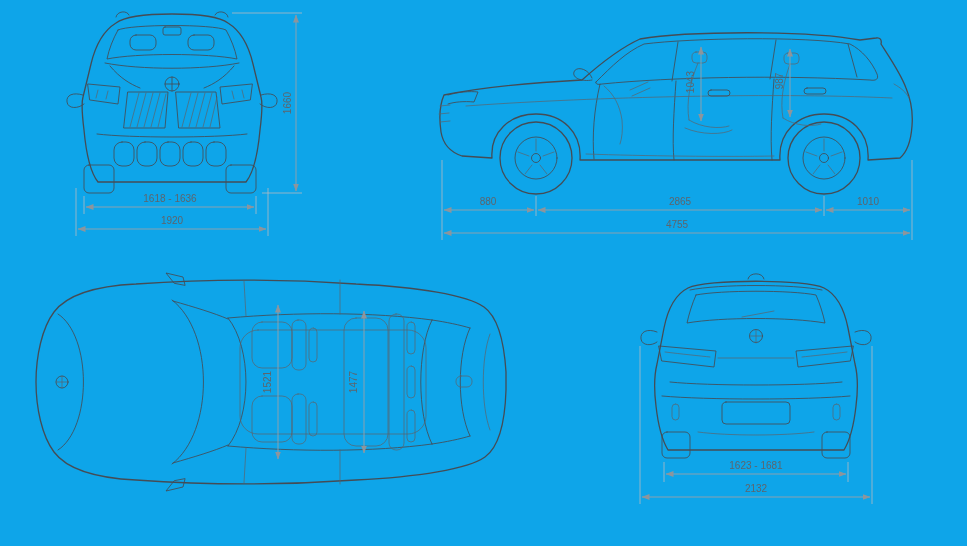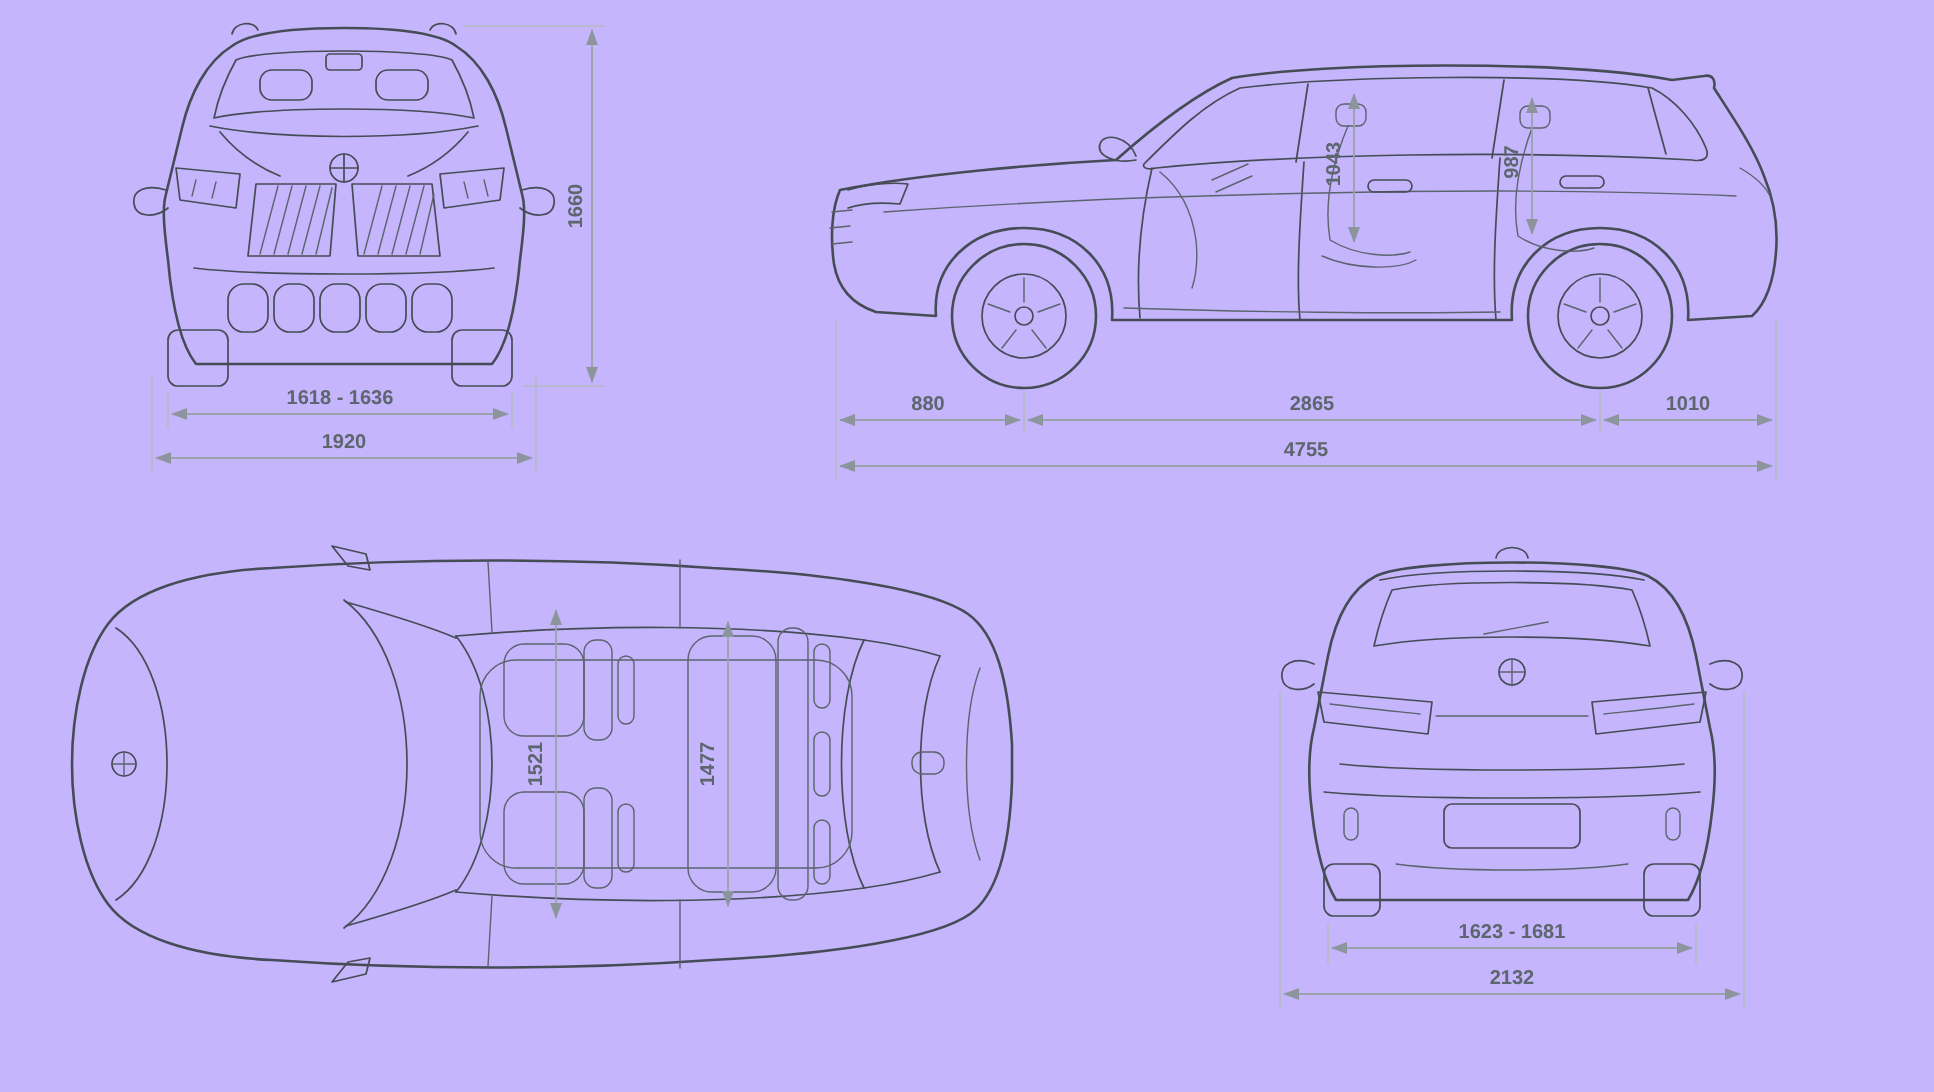--- a/index.html
+++ b/index.html
@@ -1,17 +1,17 @@
 <!DOCTYPE html>
 <html><head>
 <meta charset="utf-8">
 <style>
   html,body{margin:0;padding:0;background:#ffffff;}
-  #stage{position:relative;width:967px;height:546px;background:#c4b5fd;overflow:hidden;
-         font-family:"Liberation Sans", sans-serif;font-weight:bold;}
+  #stage{position:relative;width:967px;height:546px;background:#0ea5e9;overflow:hidden;
+         font-family:"Liberation Sans", sans-serif;}
   .view{position:absolute;}
   svg text{font-family:"Liberation Sans", sans-serif;font-size:10px;fill:#5d656d;}
   .car path,.car rect,.car circle,.car line{fill:none;stroke:#454c55;stroke-width:1.3;
         stroke-linecap:round;stroke-linejoin:round;}
   .car .d{stroke-width:0.85;}
   .car .i{stroke-width:0.7;stroke:#5b636c;}
   .dimgrp line,.dimgrp path{fill:none;stroke:#9aa1a8;stroke-width:0.9;}
   .dimgrp .ext{stroke:#b4bac0;stroke-width:0.8;}
   .dimlabel{text-anchor:middle;}
 </style>
@@ -80,21 +80,21 @@
         <text class="dimlabel" x="152" y="224">1920</text>
 
         <line class="ext" x1="212" y1="13" x2="282" y2="13"></line>
         <line class="ext" x1="242" y1="193" x2="282" y2="193"></line>
         <line x1="276" y1="15" x2="276" y2="191" marker-start="url(#arF)" marker-end="url(#arF)"></line>
         <text class="dimlabel" x="271" y="103" transform="rotate(-90 271 103)">1660</text>
       </g>
     </svg>
   </div>
 
-  <div class="view" style="left:400px;top:0px;">
+  <div class="view" style="left:424px;top:0px;">
     <svg width="520" height="250" viewBox="0 0 520 250">
       <defs>
         <marker id="arS" markerWidth="10" markerHeight="8" refX="7.5" refY="3" orient="auto-start-reverse" markerUnits="userSpaceOnUse">
           <path d="M0,0 L8,3 L0,6 Z" fill="#8d959c"></path>
         </marker>
       </defs>
 
       <g class="car">
         <path d="M 20 95 C 60 87 120 82 158 80 C 176 64 196 48 216 39 C 262 31 382 30 436 40 L 452 38 C 456 37 458 40 457 44 C 466 58 477 74 482 88 C 487 100 489 114 488 126 C 487 140 483 152 476 158 L 444 160 C 446 132 426 114 400 114 C 374 114 354 132 356 160 L 156 160 C 158 132 138 114 112 114 C 86 114 66 132 68 158 L 38 156 C 26 152 19 144 17 132 C 15 118 16 104 20 95 Z"></path>
         <path class="d" d="M 172 82 C 188 66 202 52 220 44 C 268 38 380 36 426 44 C 438 50 448 62 453 74 C 455 79 452 81 446 80 C 356 75 248 77 178 84 C 174 85 171 84 172 82 Z"></path>

